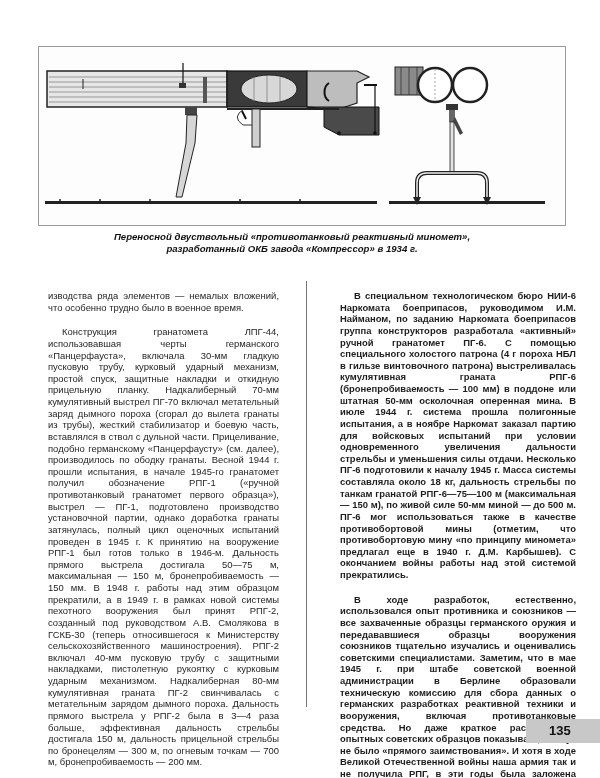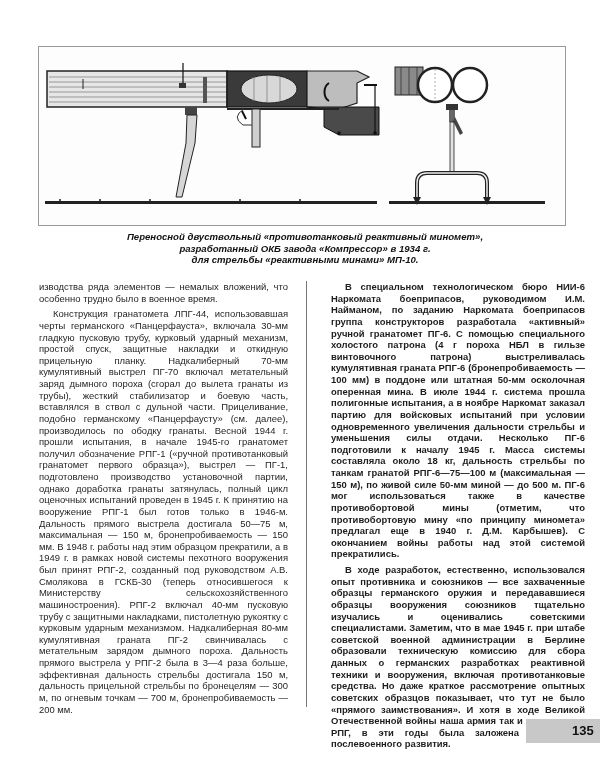--- a/index.html
+++ b/index.html
@@ -1,28 +1,28 @@
 <!DOCTYPE html>
 <html><head>
 <meta charset="utf-8">
 <style>
   html, body { margin:0; padding:0; background:#ffffff; }
   body { width:600px; height:778px; position:relative; overflow:hidden; font-family:"Liberation Sans", sans-serif; color:#1a1a1a; }
   .figure-frame { position:absolute; left:38px; top:46px; width:526px; height:178px; border:1px solid #9a9a9a; background:#fdfdfd; }
   .figure-frame svg { position:absolute; left:0; top:0; }
-  .caption { position:absolute; left:45px; top:231px; width:520px; text-align:center; font-style:italic; font-weight:bold; font-size:9.6px; line-height:11.5px; color:#111; }
+  .caption { position:absolute; left:32px; top:231px; width:520px; text-align:center; font-style:italic; font-weight:bold; font-size:9.6px; line-height:11.5px; color:#111; }
   .caption div { white-space:nowrap; }
   .col { position:absolute; top:277px; font-size:9.45px; line-height:11.62px; text-align:justify; color:#1e1e1e; }
   .col-left { left:35px; width:257px; }
   .col-right { left:327px; width:262px;font-weight:bold; }
-  .col p { margin:4px; }
+  .col p { margin:13px; }
   .col p.indent { text-indent:14px; }
   .col-divider { position:absolute; left:306px; top:281px; width:1px; height:426px; background:#777; }
   .page-number-box { position:absolute; left:526px; top:719px; width:74px; height:24px; background:#c8c8c8; }
-  .page-number { position:absolute; left:572px; top:722px; font-size:13px; font-weight:bold; color:#111; line-height:18px; }
+  .page-number { position:absolute; left:549px; top:722px; font-size:13px; font-weight:bold; color:#111; line-height:18px; }
 </style>
 </head>
 <body>
 
 <div class="figure-frame">
   <svg width="526" height="178" viewBox="0 0 526 178">
 
     <rect x="8" y="24" width="180" height="36" fill="#e6e6e6" stroke="#222" stroke-width="1.5"></rect>
     <g stroke="#666" stroke-width="0.6">
       <line x1="10" y1="30" x2="188" y2="30"></line>
@@ -88,21 +88,20 @@
     <path d="M378 152 L378 136 Q378 126 388 126 L438 126 Q448 126 448 136 L448 152" fill="none" stroke="#eee" stroke-width="1.5"></path>
     <path d="M374 150 L382 150 L378 158 Z" fill="#222"></path>
     <path d="M444 150 L452 150 L448 158 Z" fill="#222"></path>
     <rect x="350" y="154" width="156" height="3" fill="#222"></rect>
   </svg>
 </div>
 
 <div class="caption">
   <div>Переносной двуствольный «противотанковый реактивный миномет»,</div>
   <div>разработанный ОКБ завода «Компрессор» в 1934 г.</div>
-  <div>для стрельбы «реактивными минами» МП-10.</div>
 </div>
 
 <div class="col col-left">
   <p>изводства ряда элементов — немалых вложений, что особенно трудно было в военное время.</p>
   <p class="indent">Конструкция гранатомета ЛПГ-44, использовавшая черты германского «Панцерфауста», включала 30-мм гладкую пусковую трубу, курковый ударный механизм, простой спуск, защитные накладки и откидную прицельную планку. Надкалиберный 70-мм кумулятивный выстрел ПГ-70 включал метательный заряд дымного пороха (сгорал до вылета гранаты из трубы), жесткий стабилизатор и боевую часть, вставлялся в ствол с дульной части. Прицеливание, подобно германскому «Панцерфаусту» (см. далее), производилось по ободку гранаты. Весной 1944 г. прошли испытания, в начале 1945-го гранатомет получил обозначение РПГ-1 («ручной противотанковый гранатомет первого образца»), выстрел — ПГ-1, подготовлено производство установочной партии, однако доработка гранаты затянулась, полный цикл оценочных испытаний проведен в 1945 г. К принятию на вооружение РПГ-1 был готов только в 1946-м. Дальность прямого выстрела достигала 50—75 м, максимальная — 150 м, бронепробиваемость — 150 мм. В 1948 г. работы над этим образцом прекратили, а в 1949 г. в рамках новой системы пехотного вооружения был принят РПГ-2, созданный под руководством А.В. Смолякова в ГСКБ-30 (теперь относившегося к Министерству сельскохозяйственного машиностроения). РПГ-2 включал 40-мм пусковую трубу с защитными накладками, пистолетную рукоятку с курковым ударным механизмом. Надкалиберная 80-мм кумулятивная граната ПГ-2 свинчивалась с метательным зарядом дымного пороха. Дальность прямого выстрела у РПГ-2 была в 3—4 раза больше, эффективная дальность стрельбы достигала 150 м, дальность прицельной стрельбы по бронецелям — 300 м, по огневым точкам — 700 м, бронепробиваемость — 200 мм.</p>
 </div>
 
 <div class="col-divider"></div>
 
 <div class="col col-right">

